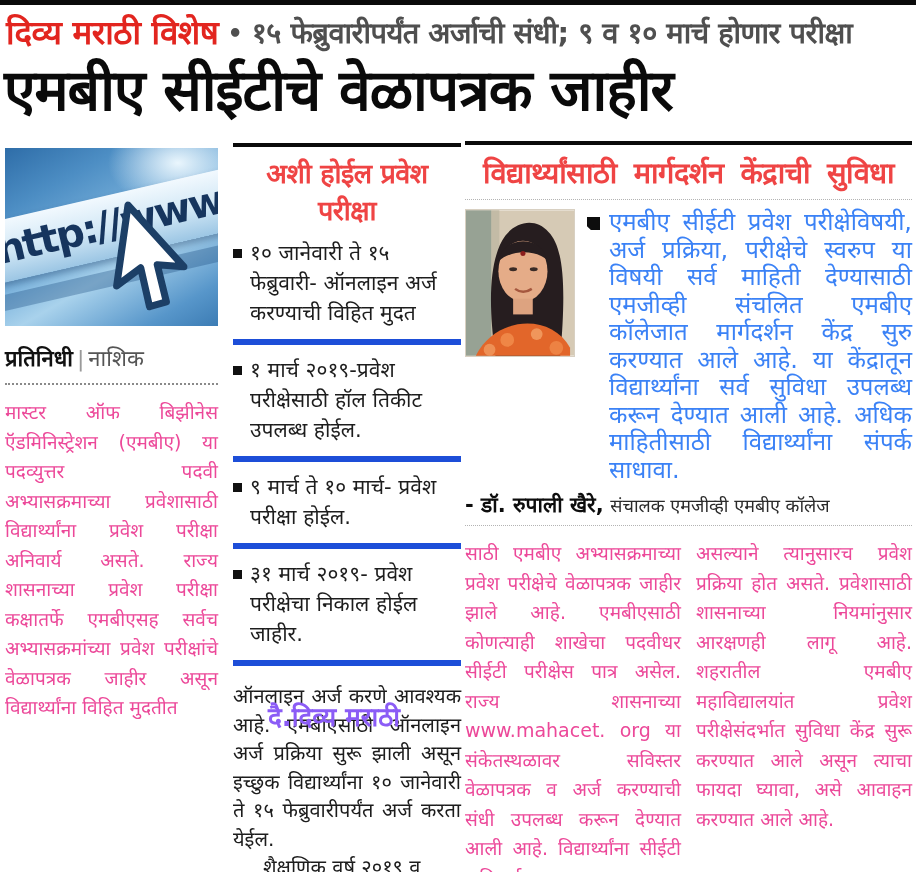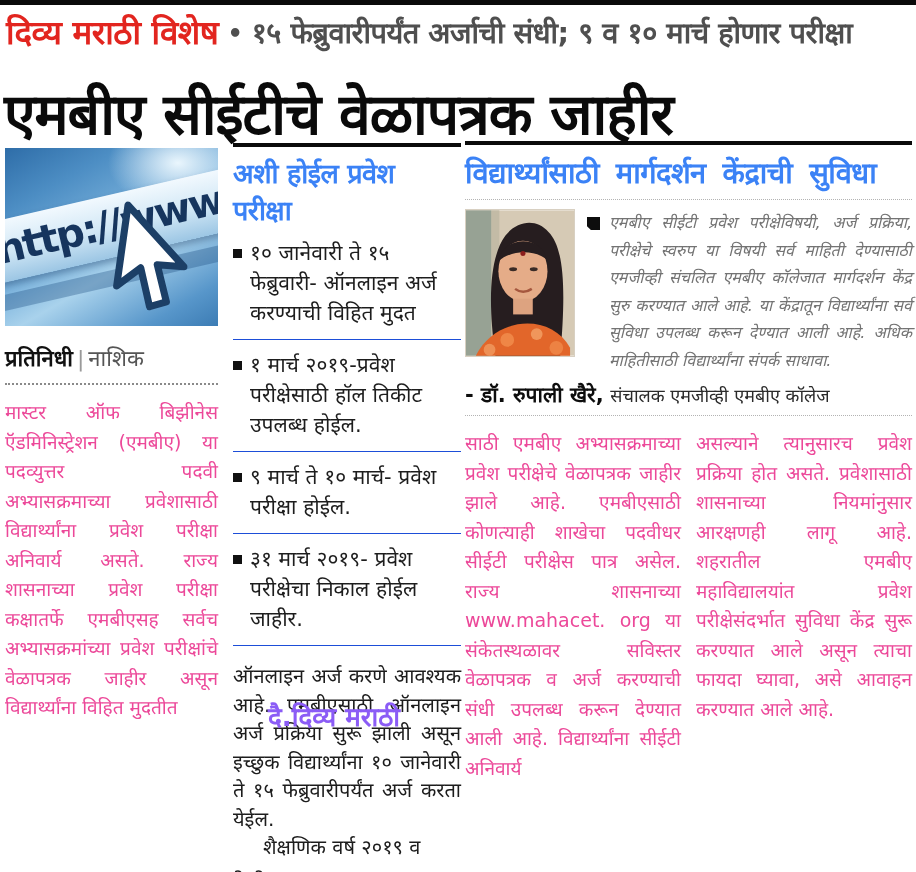--- a/index.html
+++ b/index.html
@@ -9,21 +9,21 @@
     background:#ffffff; font-family:"DejaVu Sans","Liberation Sans",sans-serif;
     color:#1c1c1c;
   }
   .topbar { position:absolute; left:0; top:0; width:916px; height:5px; background:#0a0a0a; }
 
   .kicker-row { position:absolute; left:6px; top:9px; width:905px; display:flex; align-items:center; gap:9px; white-space:nowrap; }
   .kicker { color:#e2251f; font-weight:700; font-size:33px; letter-spacing:-0.5px; }
   .kicker-bullet { color:#4f4f4f; font-size:24px; font-weight:700; padding-top:4px; }
   .subheadline { color:#4f4f4f; font-weight:700; font-size:29px; letter-spacing:-0.5px; }
 
-  .headline { position:absolute; left:4px; top:72px; width:910px; font-weight:700; font-size:57px; line-height:84px; color:#0a0a0a; letter-spacing:-1px; white-space:nowrap; }
+  .headline { position:absolute; left:4px; top:48px; width:910px; font-weight:700; font-size:57px; line-height:84px; color:#0a0a0a; letter-spacing:-1px; white-space:nowrap; }
 
   
   .col1 { position:absolute; left:5px; top:148px; width:213px; }
   .webimg { position:relative; width:213px; height:178px; overflow:hidden;
     background:linear-gradient(150deg,#2e6da8 0%,#4d8ec4 22%,#7db4dd 48%,#a9d2ec 62%,#5796ca 86%,#3c7cb4 100%); }
   .webimg .glare { position:absolute; right:-30px; top:-30px; width:140px; height:90px; background:radial-gradient(closest-side,#eaf6fd,rgba(234,246,253,0)); }
   .webimg .band { position:absolute; left:-25px; top:44px; width:290px; height:62px;
     background:linear-gradient(180deg,#f2f9fe 0%,#cfe6f5 55%,#9cc6e4 100%);
     transform:rotate(-13deg); box-shadow:0 4px 6px rgba(20,50,90,.35); }
   .webimg .band-text { position:absolute; left:14px; top:6px; font-weight:700; font-size:40px; color:#16355e; letter-spacing:-2px; font-family:"DejaVu Sans","Liberation Sans",sans-serif; }
@@ -34,36 +34,36 @@
   .byline .author { font-weight:700; color:#111; }
   .byline .sep { color:#9a9a9a; font-weight:400; padding:0 4px; }
   .byline .city { color:#555; }
   .dotline { border-top:2px dotted #8a8a8a; margin-top:11px; }
   .body-text { font-size:19px; line-height:29.5px; text-align:justify; color:#ec4899; }
   .col1 .body-text { margin-top:13px; }
 
   
   .col2 { position:absolute; left:233px; top:143px; width:228px; }
   .rule-black { height:4px; background:#0a0a0a; }
-  .box-title { font-weight:700; font-size:27px; color:#3b82f6; letter-spacing:-0.5px; margin-top:7px; }
-  .sched-item { display:flex; gap:8px; padding:10px 0 11px; border-bottom:1px solid #1d4ed8; font-size:21px; line-height:30px; color:#1d1d1d; }
+  .box-title { font-weight:700; font-size:27px; color:#ef4444; letter-spacing:-0.5px; margin-top:7px;text-align:center; }
+  .sched-item { display:flex; gap:8px; padding:10px 0 11px; border-bottom:6px solid #1d4ed8; font-size:21px; line-height:30px; color:#1d1d1d; }
   .sq-bullet { flex:none; width:9px; height:9px; background:#111; margin-top:11px; }
   .col2 .para { margin-top:16px; font-size:20px; line-height:28.5px; text-align:justify; }
   .col2 .para-last { font-size:20px; line-height:28.5px; text-indent:30px; }
 
   
   .rightsec { position:absolute; left:465px; top:141px; width:447px; }
   .rightsec .box-title { font-size:29px; margin-top:7px;font-family:Liberation Mono, monospace; }
   .thin-dots { border-top:1px dotted #b3b3b3; margin-top:7px; }
   .quote-block { display:flex; gap:12px; padding-top:9px; }
   .portrait { flex:none; width:110px; height:148px; border:1px solid #d8d0c2; }
   .quote-wrap { position:relative; padding-left:22px; }
   .quote-icon { position:absolute; left:0; top:8px; width:13px; height:13px; background:#0d0d0d;
     clip-path:polygon(0 0,100% 0,100% 100%,30% 100%,0 72%); }
-  .quote-text { font-size:16px; line-height:27.5px; font-style:italic; color:#737373; text-align:justify; }
+  .quote-text { font-size:24px; line-height:27.5px; color:#3b82f6; text-align:justify; }
   .attribution { margin-top:6px; font-size:21px; }
   .attribution .att-name { font-weight:700; color:#0d0d0d; }
   .attribution .att-role { font-size:18px; color:#2a2a2a; }
   .cols34 { display:flex; gap:15px; margin-top:13px; }
   .bcol { width:216px; }
 
   
   .source-note { position:absolute; left:268px; top:699px; font-weight:700; font-size:26px; line-height:37px; color:#8b5cf6; }
 </style>
 </head>

